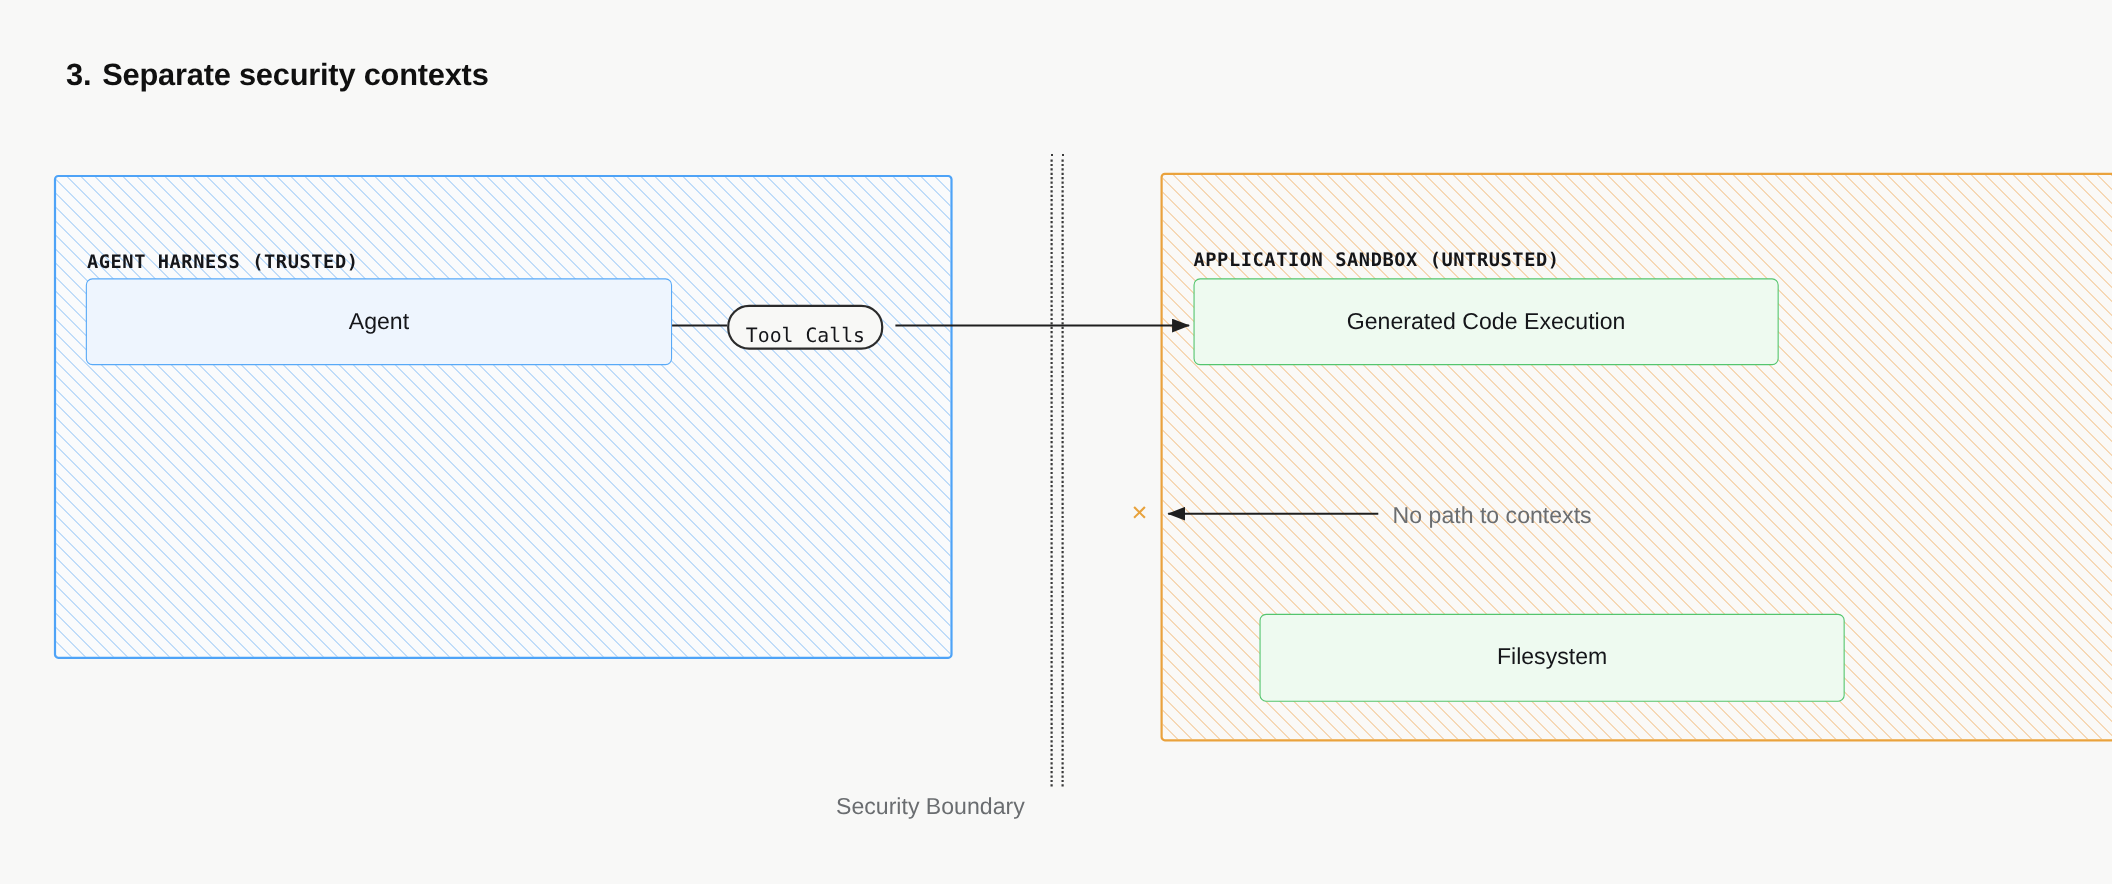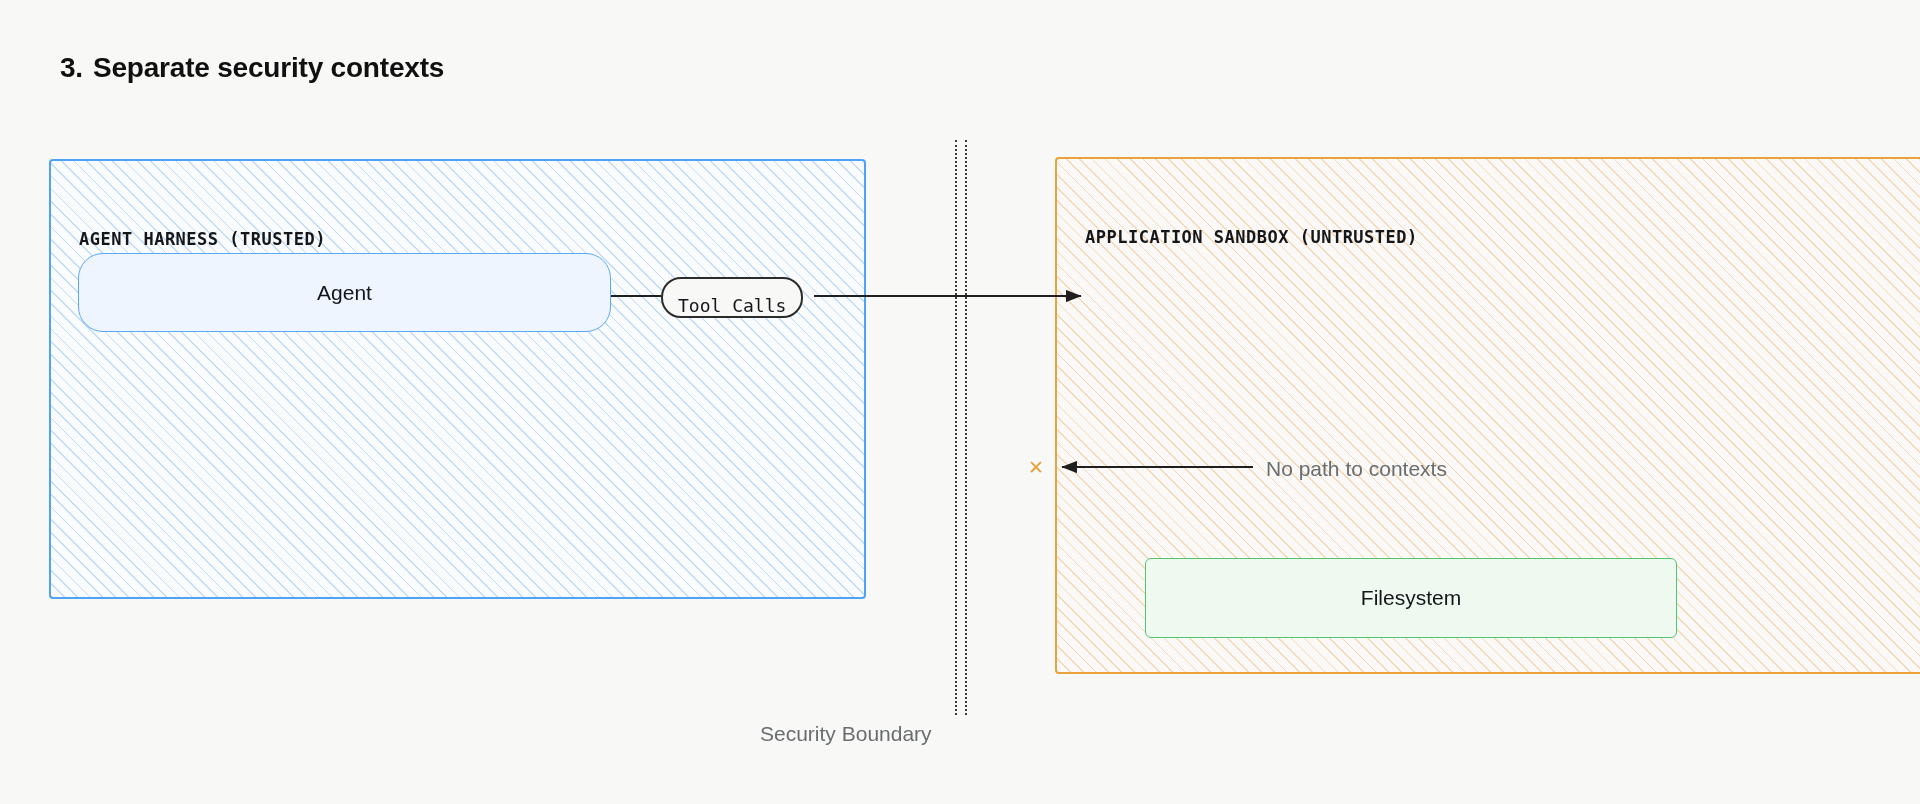--- a/index.html
+++ b/index.html
@@ -98,21 +98,21 @@
   }
   .node-blue {
     border: 1.6px solid #58a9f7;
     background: #eef5fe;
   }
   .node-green {
     border: 1.6px solid #54c56e;
     background: #eefaf0;
   }
 
-  #node-agent        { left: 78px;  top: 253px; width: 533px; height: 79px; border-radius: 25px; }
+  #node-agent        { left: 78px;  top: 253px; width: 533px; height: 79px; }
   #node-agent-secs   { left: 78px;  top: 423px; width: 533px; height: 79px; }
   #node-codeexec     { left: 1085px;top: 253px; width: 532px; height: 79px; }
   #node-filesystem   { left: 1105px;top: 558px; width: 532px; height: 80px; margin-left: 40px; }
 
   
   .edge-pill {
     position: absolute;
     left: 661px;
     top: 277px;
     height: 37px;
@@ -199,20 +199,23 @@
 
   <div class="zone zone-untrusted">
     <div class="zone-label">APPLICATION SANDBOX (UNTRUSTED)</div>
   </div>
 
   <div class="node node-blue" id="node-agent">
     <span>Agent</span>
   </div>
 
 
+  <div class="node node-green" id="node-codeexec">
+    <span>Generated Code Execution</span>
+  </div>
 
   <div class="node node-green" id="node-filesystem">
     <span>Filesystem</span>
   </div>
 
   <svg class="overlay" viewBox="0 0 1920 804">
     <defs>
       <marker id="arrowhead-right" markerWidth="9" markerHeight="7" refX="8.6" refY="3.5" orient="auto" markerUnits="strokeWidth">
         <polygon points="0 0, 9 3.5, 0 7" fill="#1f1f1f"></polygon>
       </marker>

